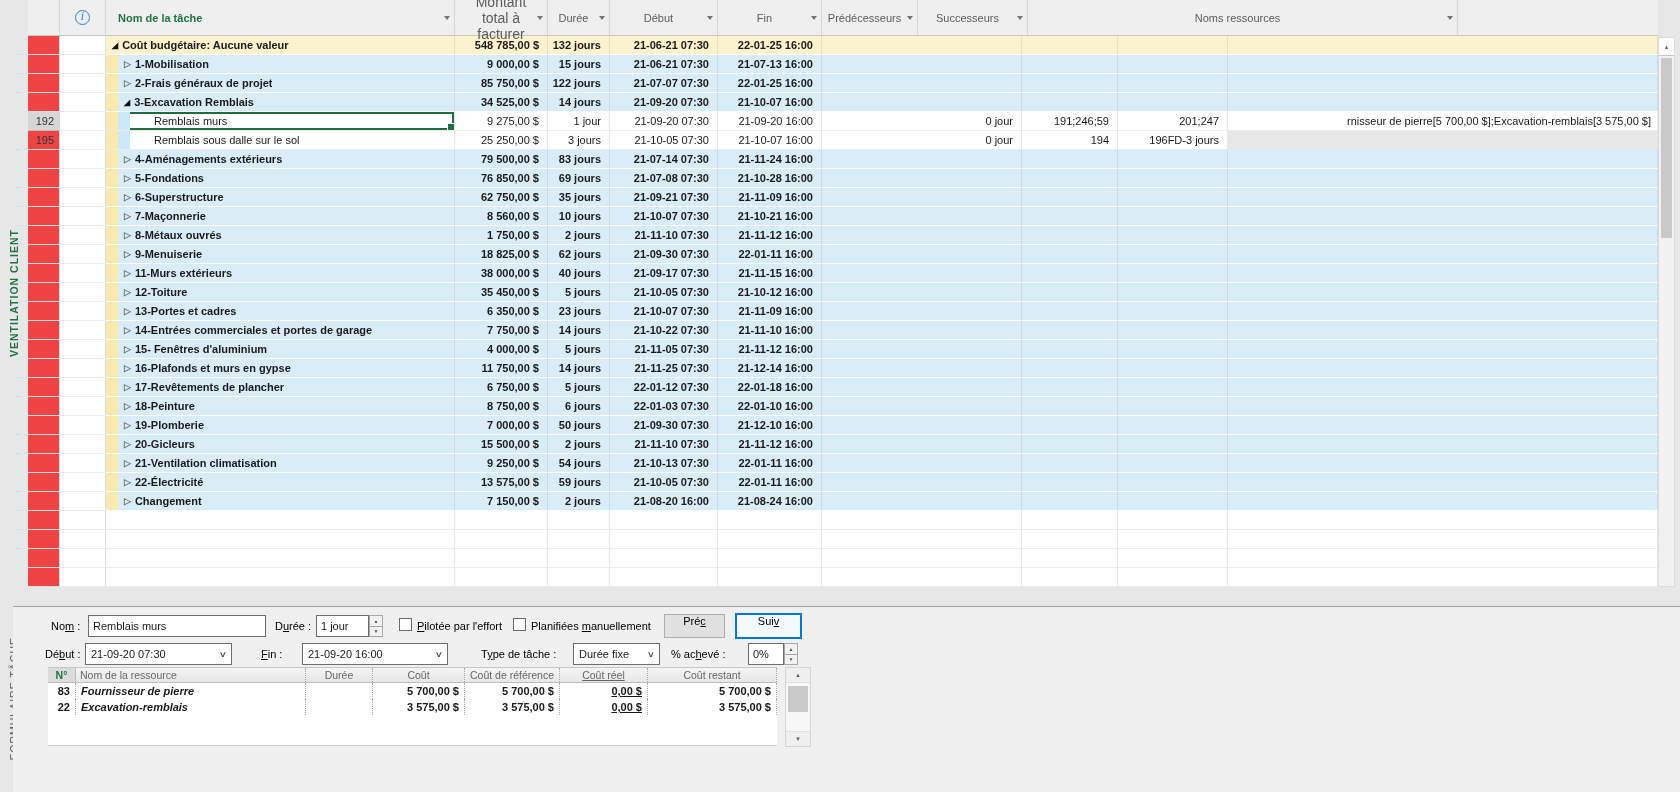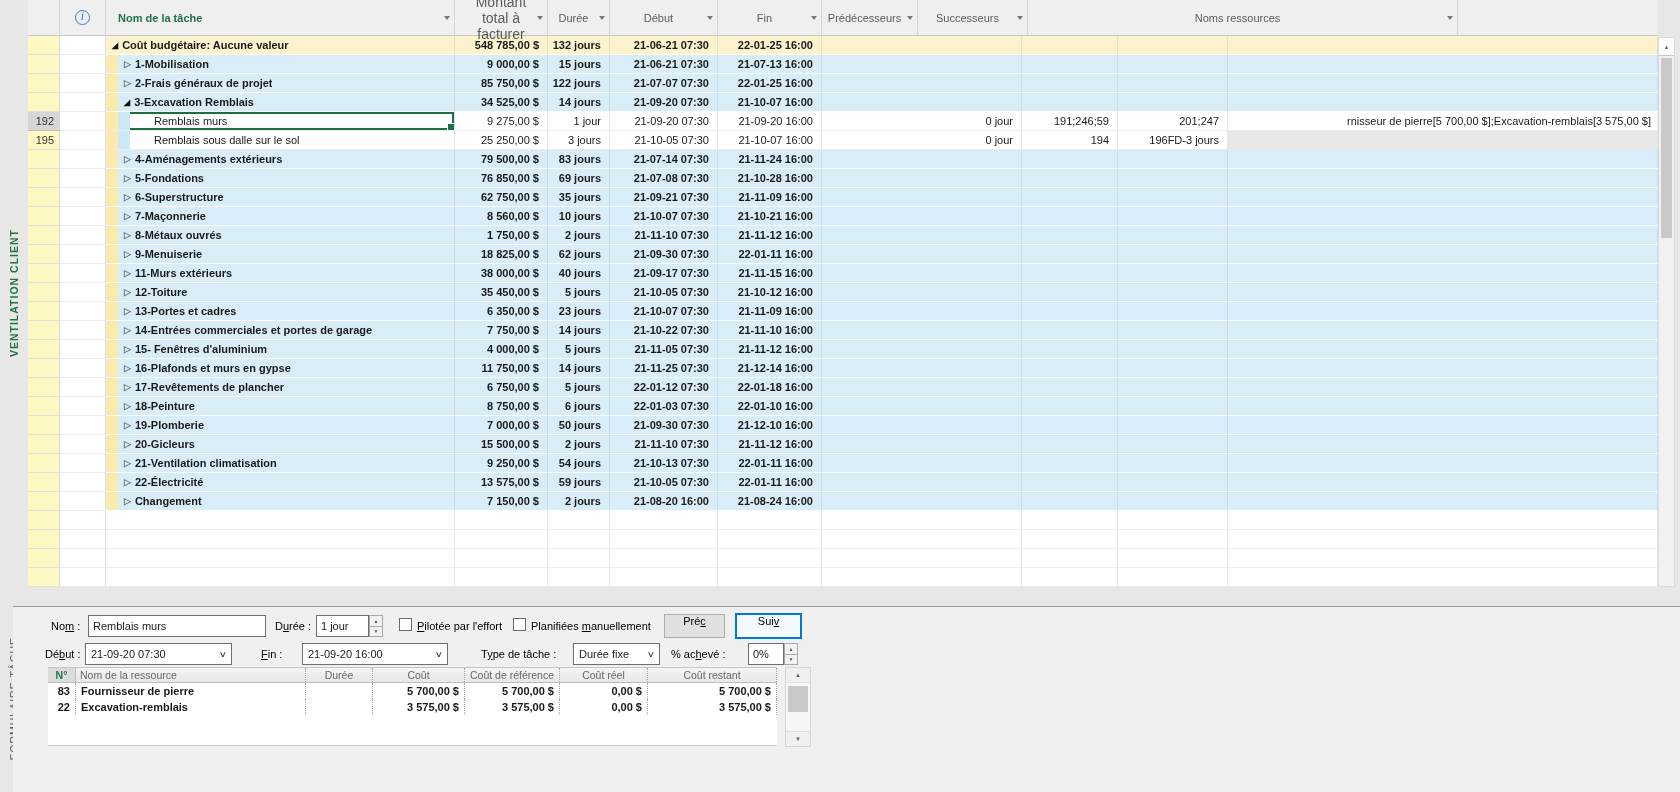--- a/index.html
+++ b/index.html
@@ -24,21 +24,21 @@
   .c-montant .htext { white-space:normal; width:72px; text-align:center; line-height:16px; font-size:14px; padding:0; }
   .farrow { position:absolute; right:4px; top:50%; margin-top:-2px; width:0; height:0; border-left:3.5px solid transparent; border-right:3.5px solid transparent; border-top:4px solid #757575; }
   .c-num { width:32px; } .c-info { width:46px; } .c-name { width:349px; }
   .c-montant { width:93px; } .c-duree { width:62px; } .c-debut { width:108px; }
   .c-fin { width:104px; } .c-marge { width:200px; } .c-pred { width:96px; }
   .c-succ { width:110px; } .c-res { width:430px; }
   .infoicon { width:15px; height:15px; border:1.5px solid #2e81d6; border-radius:50%; color:#2e81d6; font-family:"DejaVu Serif", serif; font-style:italic; font-size:11px; line-height:12px; text-align:center; display:inline-block; }
 
   .trow { display:flex; height:19px; }
   .cell { height:19px; border-right:1px solid #e7e7e7; border-bottom:1px solid #ececec; background:#fff; display:flex; align-items:center; overflow:hidden; white-space:nowrap; }
-  .gut { background:#fef9c3; border-right:1px solid #d8d8d8; border-bottom:1px solid #e0e0e0; justify-content:flex-end; padding-right:5px; color:#333; }
+  .gut { background:#ef4444; border-right:1px solid #d8d8d8; border-bottom:1px solid #e0e0e0; justify-content:flex-end; padding-right:5px; color:#333; }
   .gutsel { background:#d6d6d6; border-bottom:1px solid #bdbdbd; }
   .infc { background:#fff; border-right:1px solid #e0e0e0; }
   .bg-g { background:#fcf2cd; border-right-color:rgba(0,0,0,0.07); border-bottom-color:rgba(255,255,255,0.9); }
   .bg-s { background:#d9edf9; border-right-color:rgba(0,0,0,0.07); border-bottom-color:rgba(255,255,255,0.9); }
   .bold { font-weight:700; }
   .numv { justify-content:flex-end; padding-right:8px; }
   .resv { justify-content:flex-end; padding-right:6px; }
   .band { width:12px; height:19px; flex:0 0 auto; }
   .band-y { background:#fbe9ad; }
   .band-b { background:#cde8f6; }
@@ -71,23 +71,23 @@
   
   .rtbl { position:absolute; left:35px; top:60px; width:729px; }
   .rtbl-body-bg { position:absolute; left:35px; top:60px; width:729px; height:79px; background:#fff; border-bottom:1px solid #cfcfcf; }
   .rhdr { display:flex; height:16px; background:linear-gradient(#f5f5f5,#e7e7e7); border-top:1px solid #c6c6c6; border-bottom:1px solid #bdbdbd; position:relative; z-index:1; }
   .rh { font-size:10.5px; color:#666; display:flex; align-items:center; justify-content:center; border-right:1px dotted #a8a8a8; overflow:hidden; white-space:nowrap; }
   .rh.left { justify-content:flex-start; padding-left:4px; }
   .rh.n0 { color:#217346; font-weight:700; background:#dcdcdc; border-right:1px solid #bdbdbd; }
   .rrow { display:flex; height:16px; position:relative; z-index:1; }
   .rc { font-size:11px; font-weight:700; display:flex; align-items:center; border-right:1px dotted #a8a8a8; overflow:hidden; white-space:nowrap; }
   .rc.right { justify-content:flex-end; padding-right:5px; }
-  .rc.left { justify-content:flex-start; padding-left:5px; }
+  .rc.left { justify-content:flex-start; padding-left:5px;font-style:italic; }
   .rc0 { width:28px; } .rc1 { width:230px; } .rc2 { width:67px; } .rc3 { width:92px; }
-  .rc4 { width:95px; } .rc5 { width:88px; } .rc6 { width:129px; }
+  .rc4 { width:95px; } .rc5 { width:88px;text-decoration:underline; } .rc6 { width:129px; }
 
   .fsb { position:absolute; left:772px; top:60px; width:26px; height:80px; background:#f7f7f7; border:1px solid #d5d5d5; }
   .fsb .ar { position:absolute; left:0; width:100%; height:15px; display:flex; align-items:center; justify-content:center; font-size:6px; color:#5f5f5f; background:#f0f0f0; }
   .fsb .ar.top { top:0; border-bottom:1px solid #e0e0e0; }
   .fsb .ar.bot { bottom:0; border-top:1px solid #e0e0e0; }
   .fsb .thumb { position:absolute; left:2px; right:2px; top:18px; height:26px; background:#c9c9c9; }
 </style>
 </head>
 <body>
 

